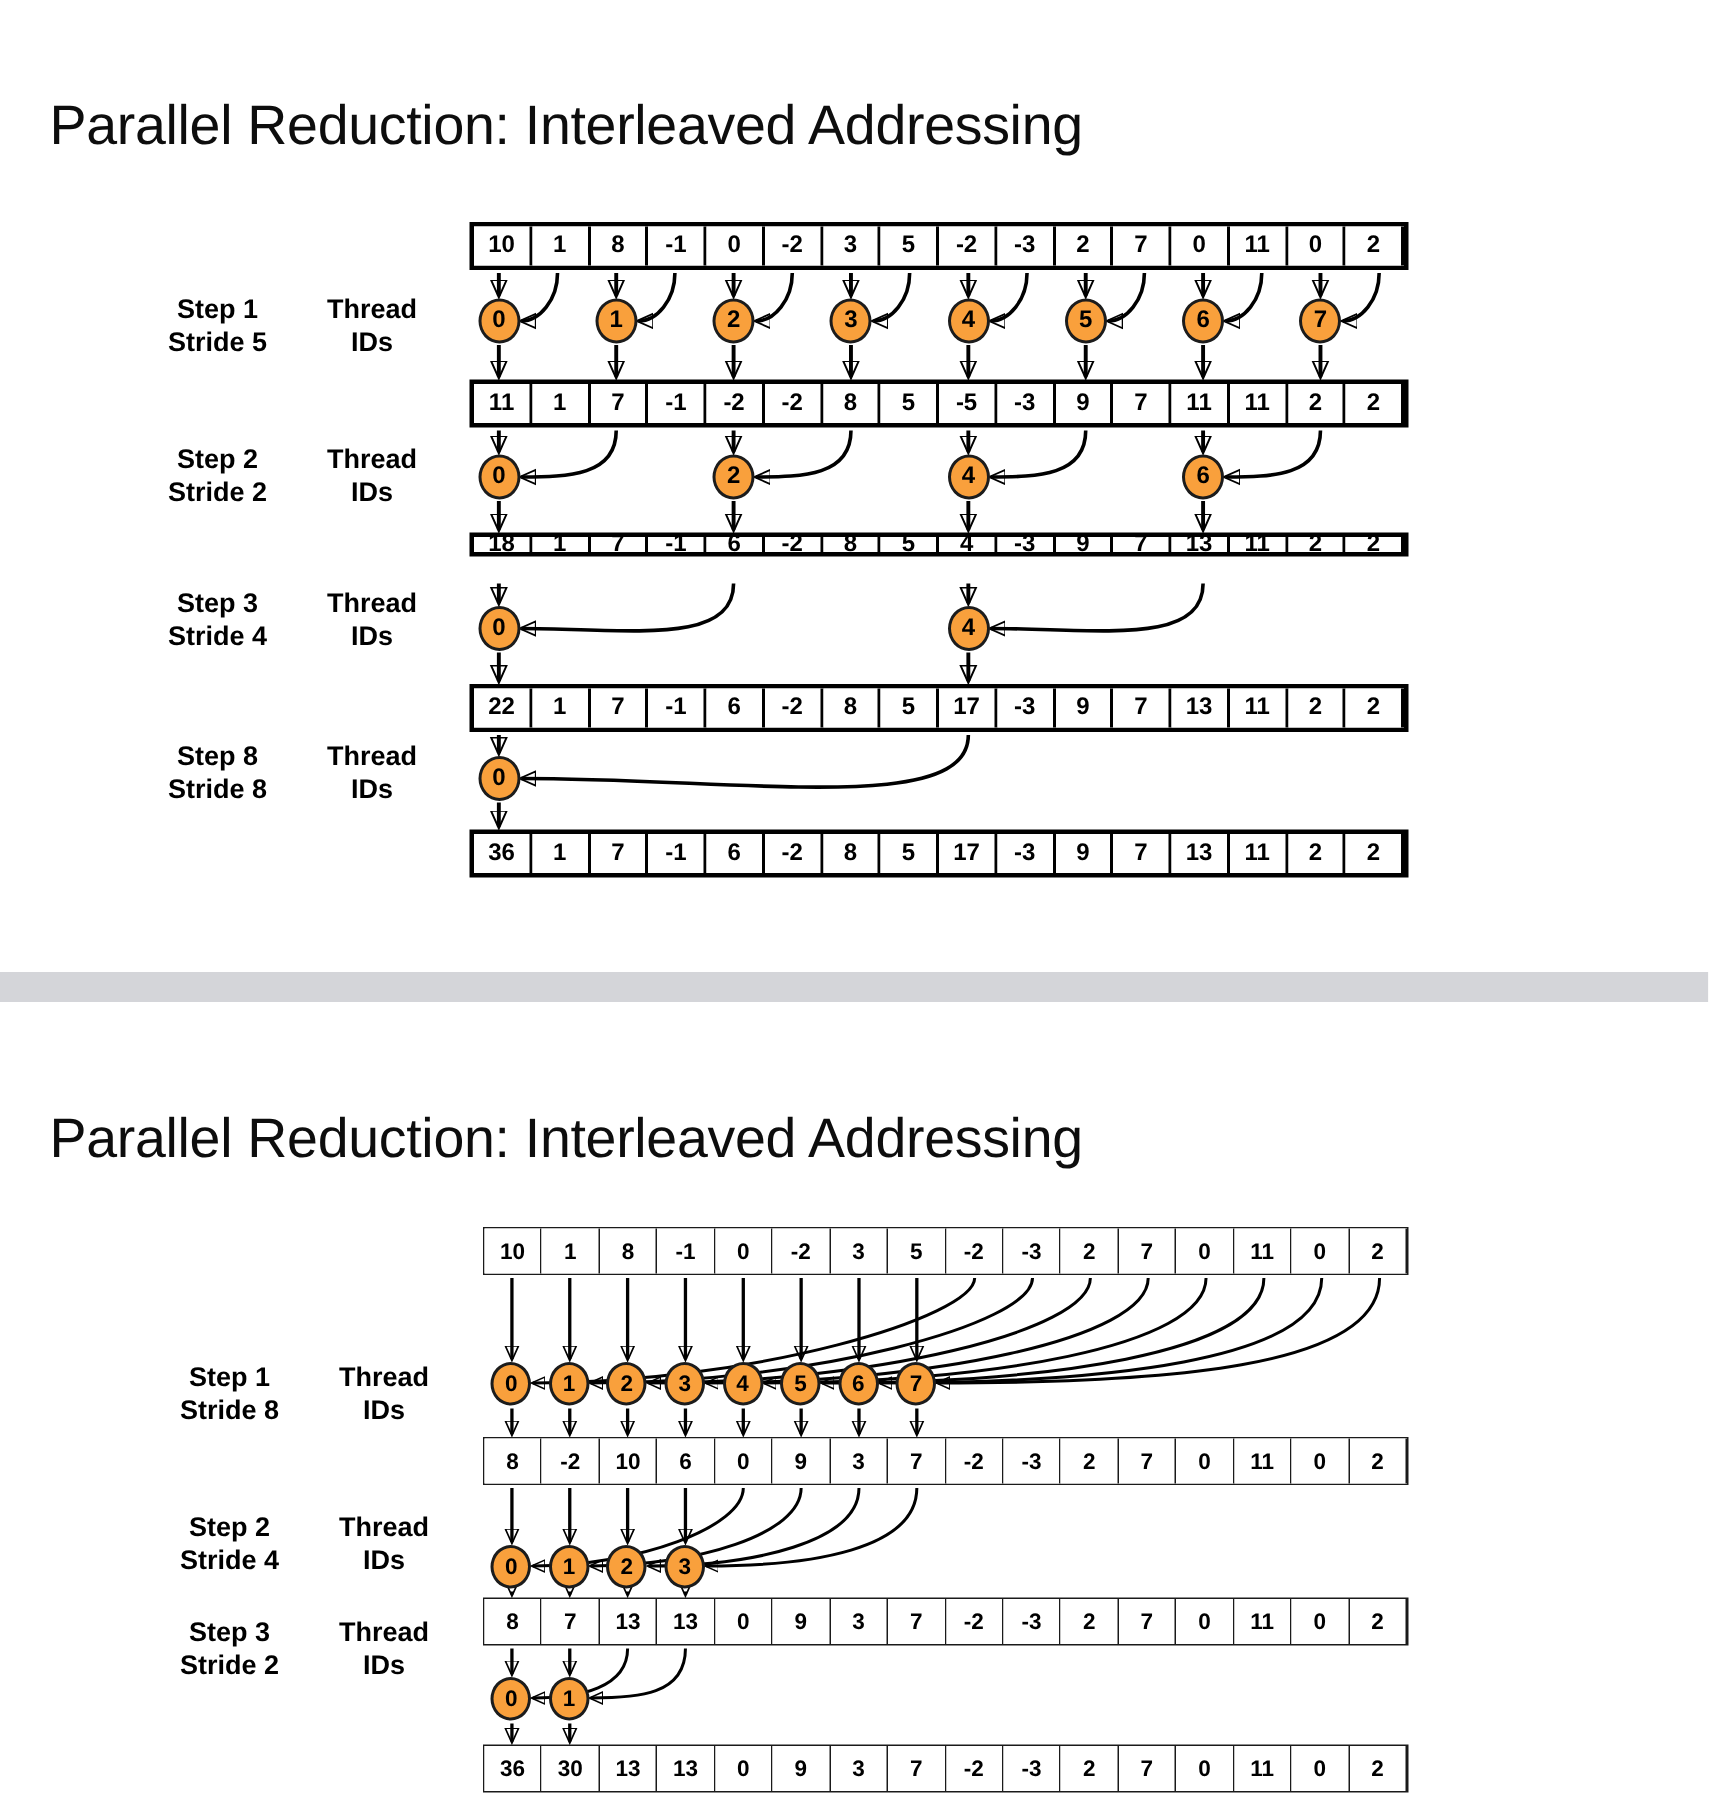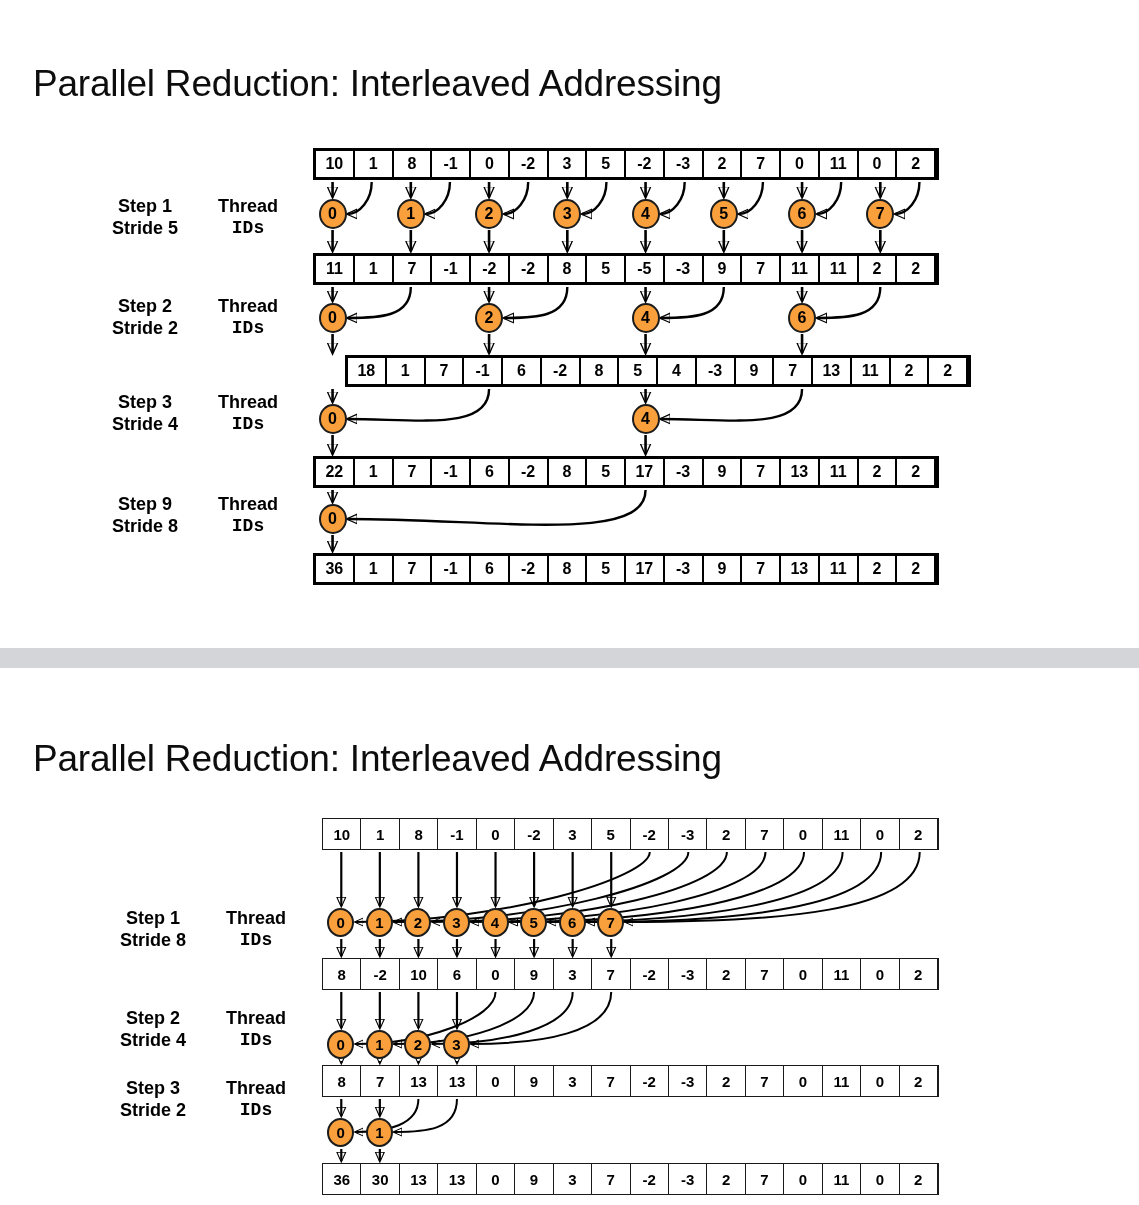--- a/index.html
+++ b/index.html
@@ -52,21 +52,21 @@
   .step-label .l2 { display: block; }
   .thread-label {
     position: absolute;
     width: 120px;
     text-align: center;
     font-size: 18px;
     font-weight: bold;
     color: #000;
     line-height: 1.22;
   }
-  .thread-label .l2 { display: block; font-family: Liberation Mono, monospace; }
+  .thread-label .l2 { display: block; }
 
   
   .array {
     position: absolute;
     display: flex;
     background: #fff;
   }
   .array.heavy { border: 3px solid #000; }
   .array.light { border: 1.5px solid #1a1a1a; }
   .cell {
@@ -255,21 +255,21 @@
       <div class="cell" style="width: 6.25%;">5</div>
       <div class="cell" style="width: 6.25%;">-5</div>
       <div class="cell" style="width: 6.25%;">-3</div>
       <div class="cell" style="width: 6.25%;">9</div>
       <div class="cell" style="width: 6.25%;">7</div>
       <div class="cell" style="width: 6.25%;">11</div>
       <div class="cell" style="width: 6.25%;">11</div>
       <div class="cell" style="width: 6.25%;">2</div>
       <div class="cell" style="width: 6.25%;">2</div>
     </div>
-    <div class="array heavy" style="left: 313px; top: 355px; width: 626px; height: 32px; margin-left: 32px;">
+    <div class="array heavy" style="left: 313px; top: 355px; width: 626px; height: 16px;">
       <div class="cell" style="width: 6.25%;">18</div>
       <div class="cell" style="width: 6.25%;">1</div>
       <div class="cell" style="width: 6.25%;">7</div>
       <div class="cell" style="width: 6.25%;">-1</div>
       <div class="cell" style="width: 6.25%;">6</div>
       <div class="cell" style="width: 6.25%;">-2</div>
       <div class="cell" style="width: 6.25%;">8</div>
       <div class="cell" style="width: 6.25%;">5</div>
       <div class="cell" style="width: 6.25%;">4</div>
       <div class="cell" style="width: 6.25%;">-3</div>
@@ -315,21 +315,21 @@
       <div class="cell" style="width: 6.25%;">11</div>
       <div class="cell" style="width: 6.25%;">2</div>
       <div class="cell" style="width: 6.25%;">2</div>
     </div>
     <div class="step-label" style="left: 70px; top: 196px;"><span>Step 1</span><span class="l2">Stride 5</span></div>
     <div class="thread-label" style="left: 188px; top: 196px;"><span>Thread</span><span class="l2">IDs</span></div>
     <div class="step-label" style="left: 70px; top: 296px;"><span>Step 2</span><span class="l2">Stride 2</span></div>
     <div class="thread-label" style="left: 188px; top: 296px;"><span>Thread</span><span class="l2">IDs</span></div>
     <div class="step-label" style="left: 70px; top: 392px;"><span>Step 3</span><span class="l2">Stride 4</span></div>
     <div class="thread-label" style="left: 188px; top: 392px;"><span>Thread</span><span class="l2">IDs</span></div>
-    <div class="step-label" style="left: 70px; top: 494px;"><span>Step 9</span><span class="l2">Stride 8</span></div>
+    <div class="step-label" style="left: 70px; top: 494px;"><span>Step 8</span><span class="l2">Stride 8</span></div>
     <div class="thread-label" style="left: 188px; top: 494px;"><span>Thread</span><span class="l2">IDs</span></div>
     <div class="tid" style="left: 318.562px; top: 199px;">0</div>
     <div class="tid" style="left: 396.812px; top: 199px;">1</div>
     <div class="tid" style="left: 475.062px; top: 199px;">2</div>
     <div class="tid" style="left: 553.312px; top: 199px;">3</div>
     <div class="tid" style="left: 631.562px; top: 199px;">4</div>
     <div class="tid" style="left: 709.812px; top: 199px;">5</div>
     <div class="tid" style="left: 788.062px; top: 199px;">6</div>
     <div class="tid" style="left: 866.312px; top: 199px;">7</div>
     <div class="tid" style="left: 318.562px; top: 303px;">0</div>

